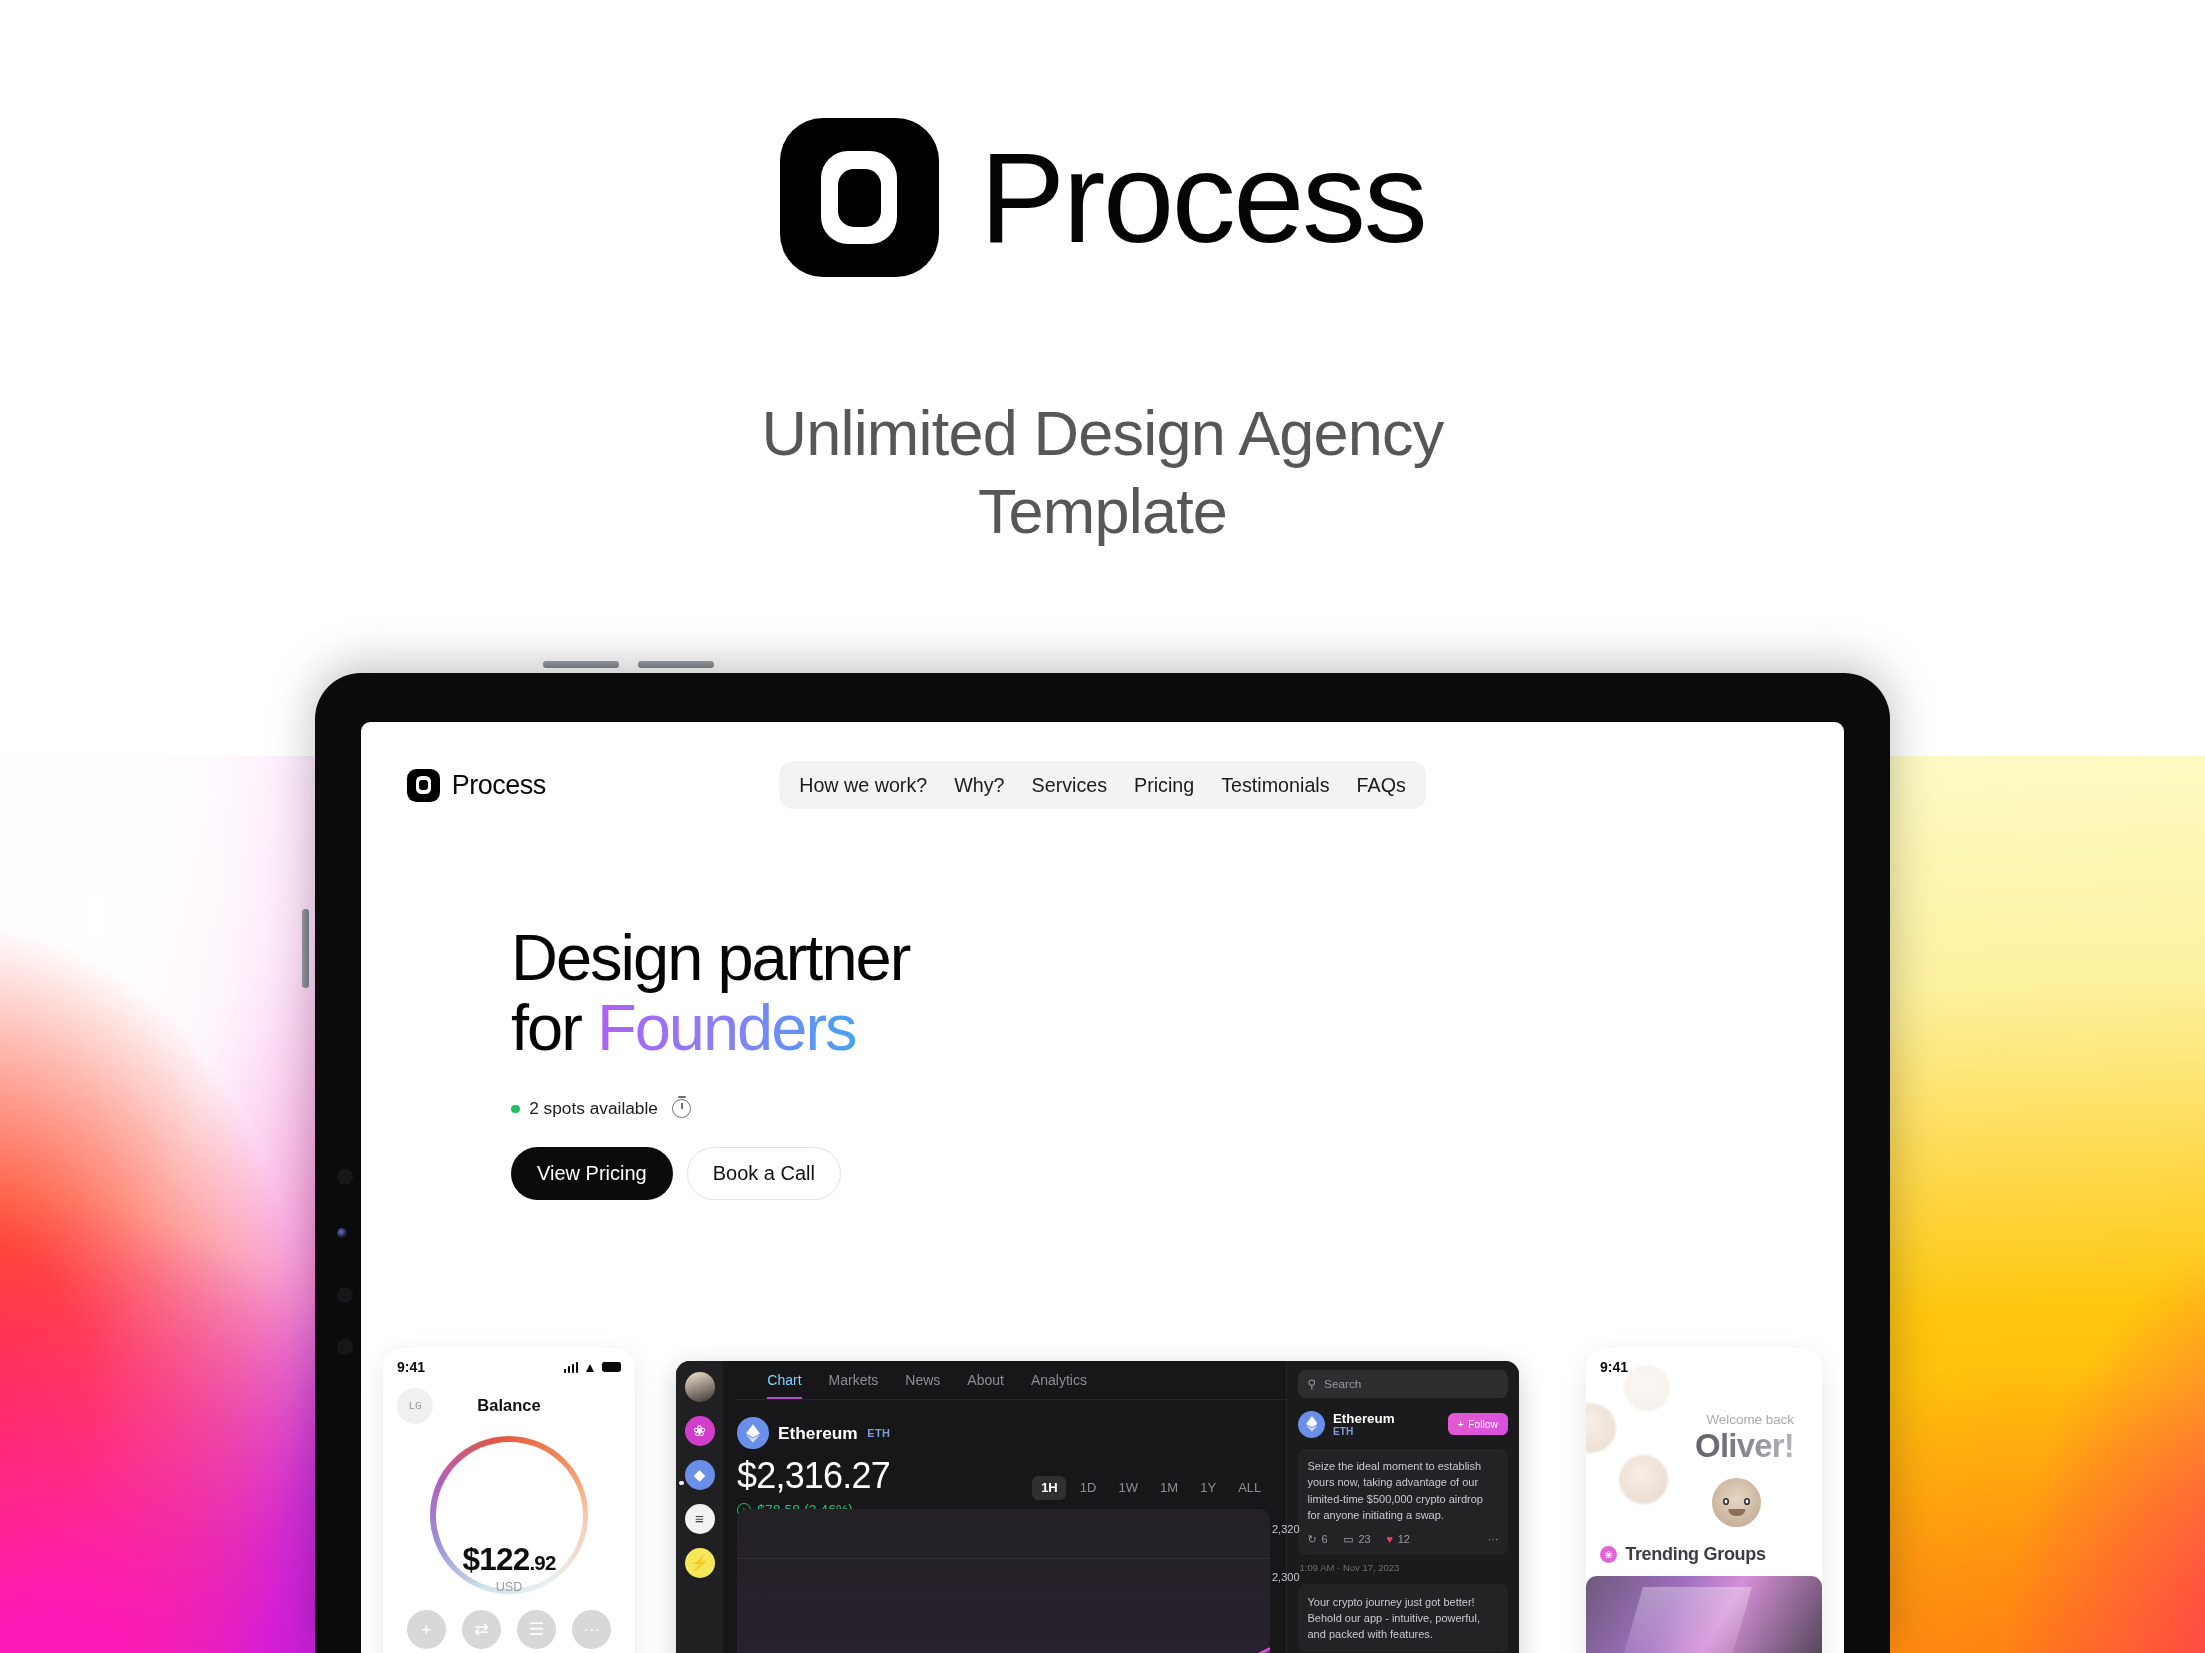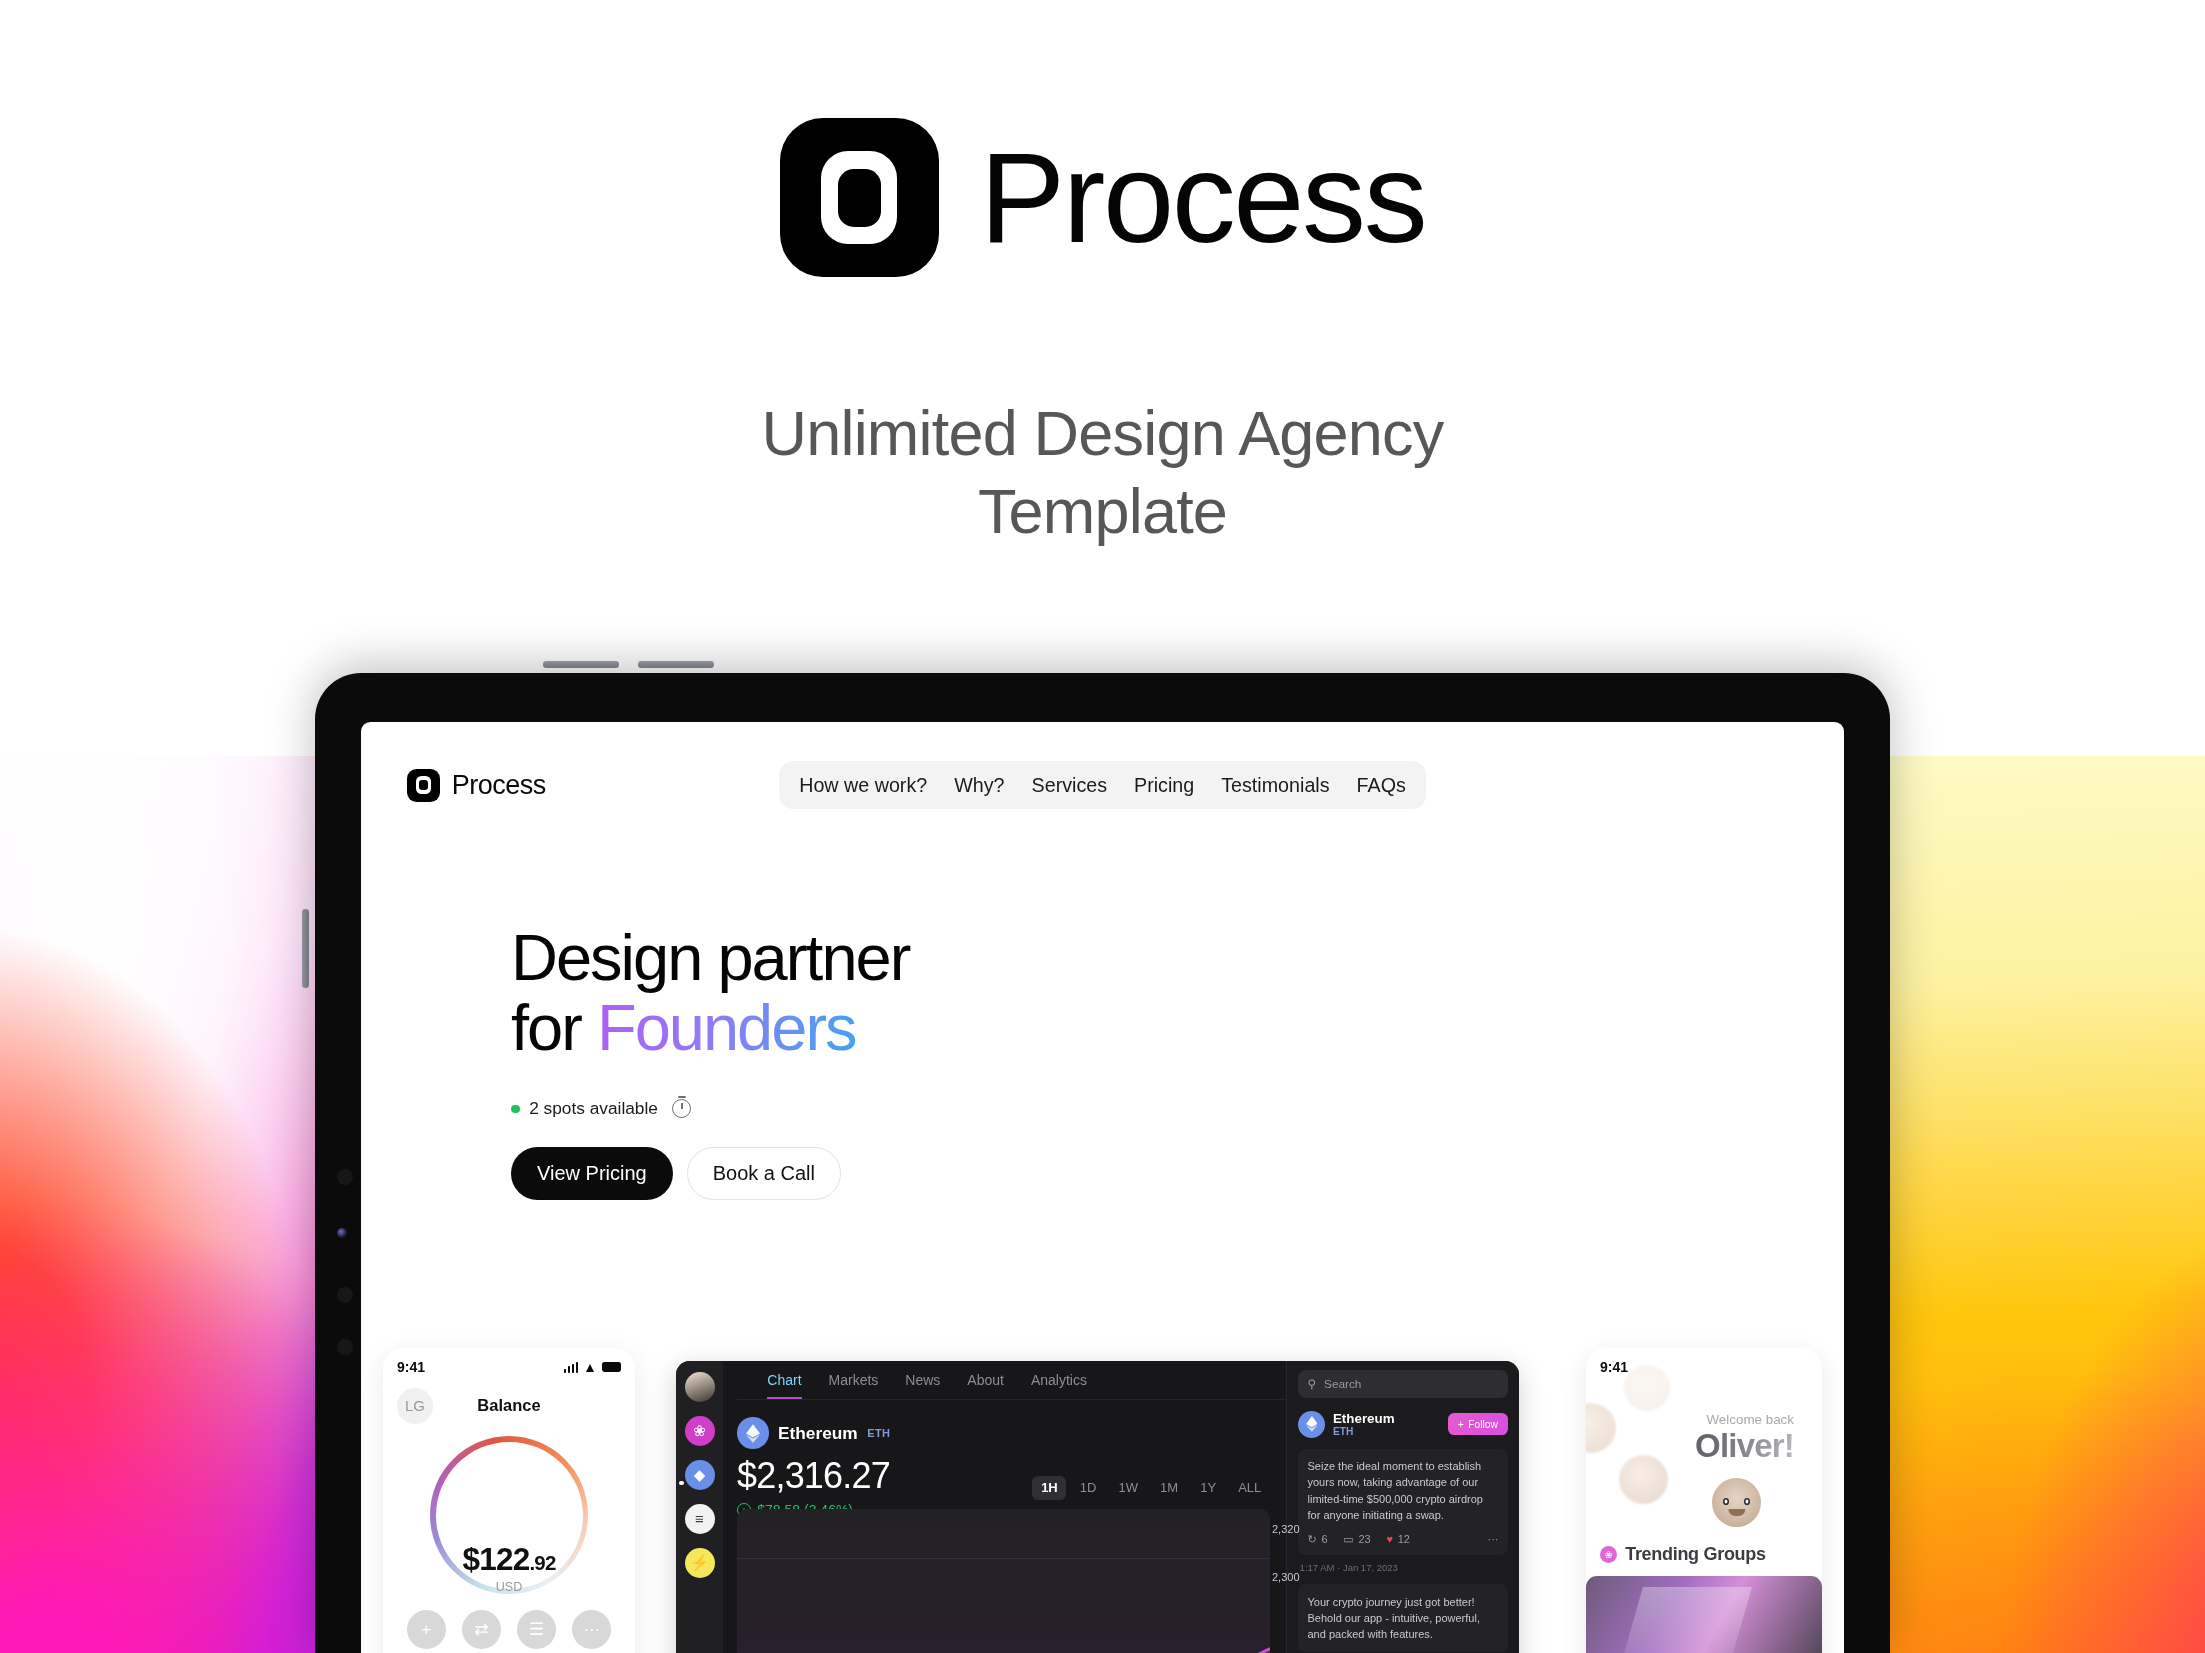--- a/index.html
+++ b/index.html
@@ -185,21 +185,21 @@
   .bars i:nth-child(1){height:3.9px}.bars i:nth-child(2){height:6.3px}
   .bars i:nth-child(3){height:8.7px}.bars i:nth-child(4){height:11px}
   .wifi { width: 12.6px; height: 9.5px; position: relative; }
   .wifi::after { content:""; position:absolute; left:1.6px; bottom:0;
     border-left: 4.7px solid transparent; border-right: 4.7px solid transparent;
     border-bottom: 8.7px solid #0a0a0a; }
   .batt { width: 19px; height: 9.5px; border-radius: 2.4px; background: #0a0a0a; }
 
   .mob-head { display: flex; align-items: center; margin-top: 12.6px; }
   .avatar-lg { width: 36px; height: 36px; border-radius: 50%; background: #f0f0f0;
-    display:flex; align-items:center; justify-content:center; font-size: 15px; color:#9a9a9a; flex:none; }
+    display:flex; align-items:center; justify-content:center; font-size: 11px; color:#9a9a9a; flex:none;font-family:Liberation Mono, monospace; }
   .mob-title { flex: 1; text-align: center; font-size: 16.5px; font-weight: 600; color: #111; margin-left: -36px; }
 
   .ring-wrap { position: relative; width: 158px; height: 158px; margin: 12.6px auto 0; }
   .ring { position:absolute; inset:0; border-radius: 50%;
     background: conic-gradient(from 200deg, #c9e3ea 0%, #9a8fd6 14%, #b060bf 26%, #e0583f 42%, #f08a55 56%, #f8c9b0 70%, #e9f1f2 86%, #c9e3ea 100%); }
   .ring::after { content:""; position:absolute; inset: 5.5px; border-radius:50%; background:#fff; }
   .ring-txt { position:absolute; inset:0; display:flex; flex-direction:column;
     align-items:center; justify-content:flex-end; z-index:2; }
   .ring-txt .amt { font-size: 31.5px; font-weight: 600; color: #101010; letter-spacing:-0.8px; }
   .ring-txt .amt .cents { font-size: 20.5px; }
@@ -512,21 +512,21 @@
                       <span>▭</span>
                       <span>23</span>
                     </span>
                   <span class="e">
                       <span style="color:#e8455f">♥</span>
                       <span>12</span>
                     </span>
                   <span style="margin-left:auto">···</span>
                 </div>
               </div>
-              <div class="cy-time">1:17 AM · Jan 17, 2023</div>
+              <div class="cy-time">1:09 AM · Nov 17, 2023</div>
               <div class="cy-post">
                 <div class="tx">Your crypto journey just got better! Behold our app - intuitive, powerful, and packed with features.</div>
               </div>
             </div>
           </div>
 
           <div class="cy-ranges">
             <div class="r on">1H</div>
             <div class="r">1D</div>
             <div class="r">1W</div>

